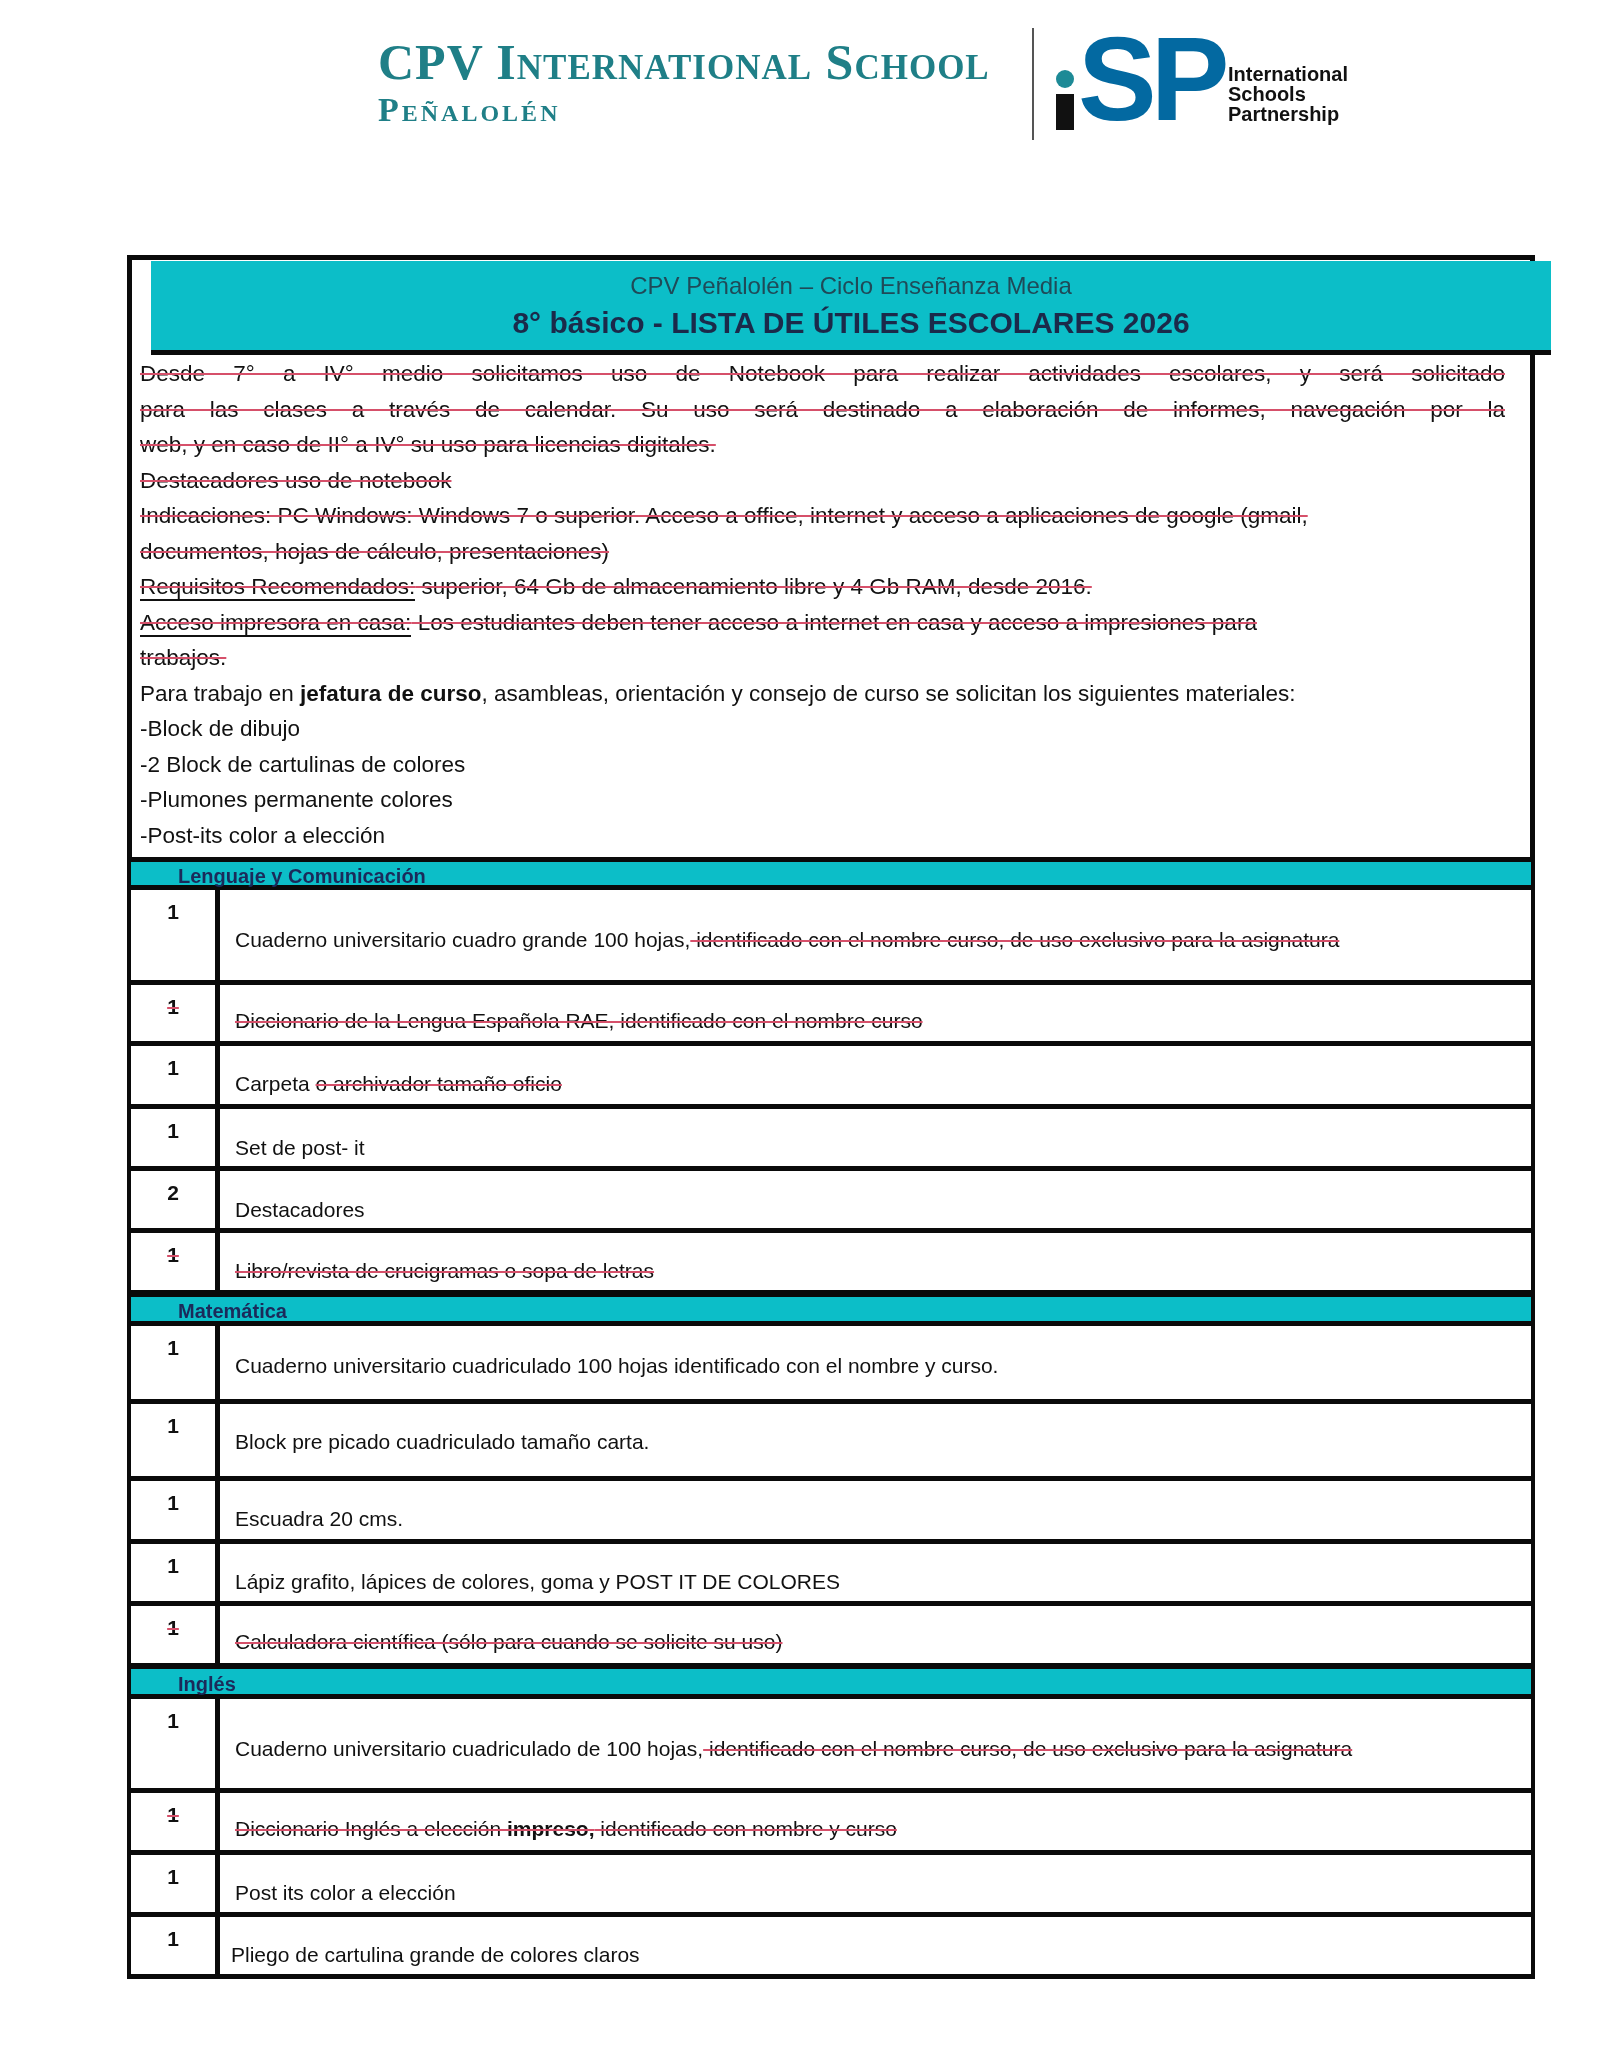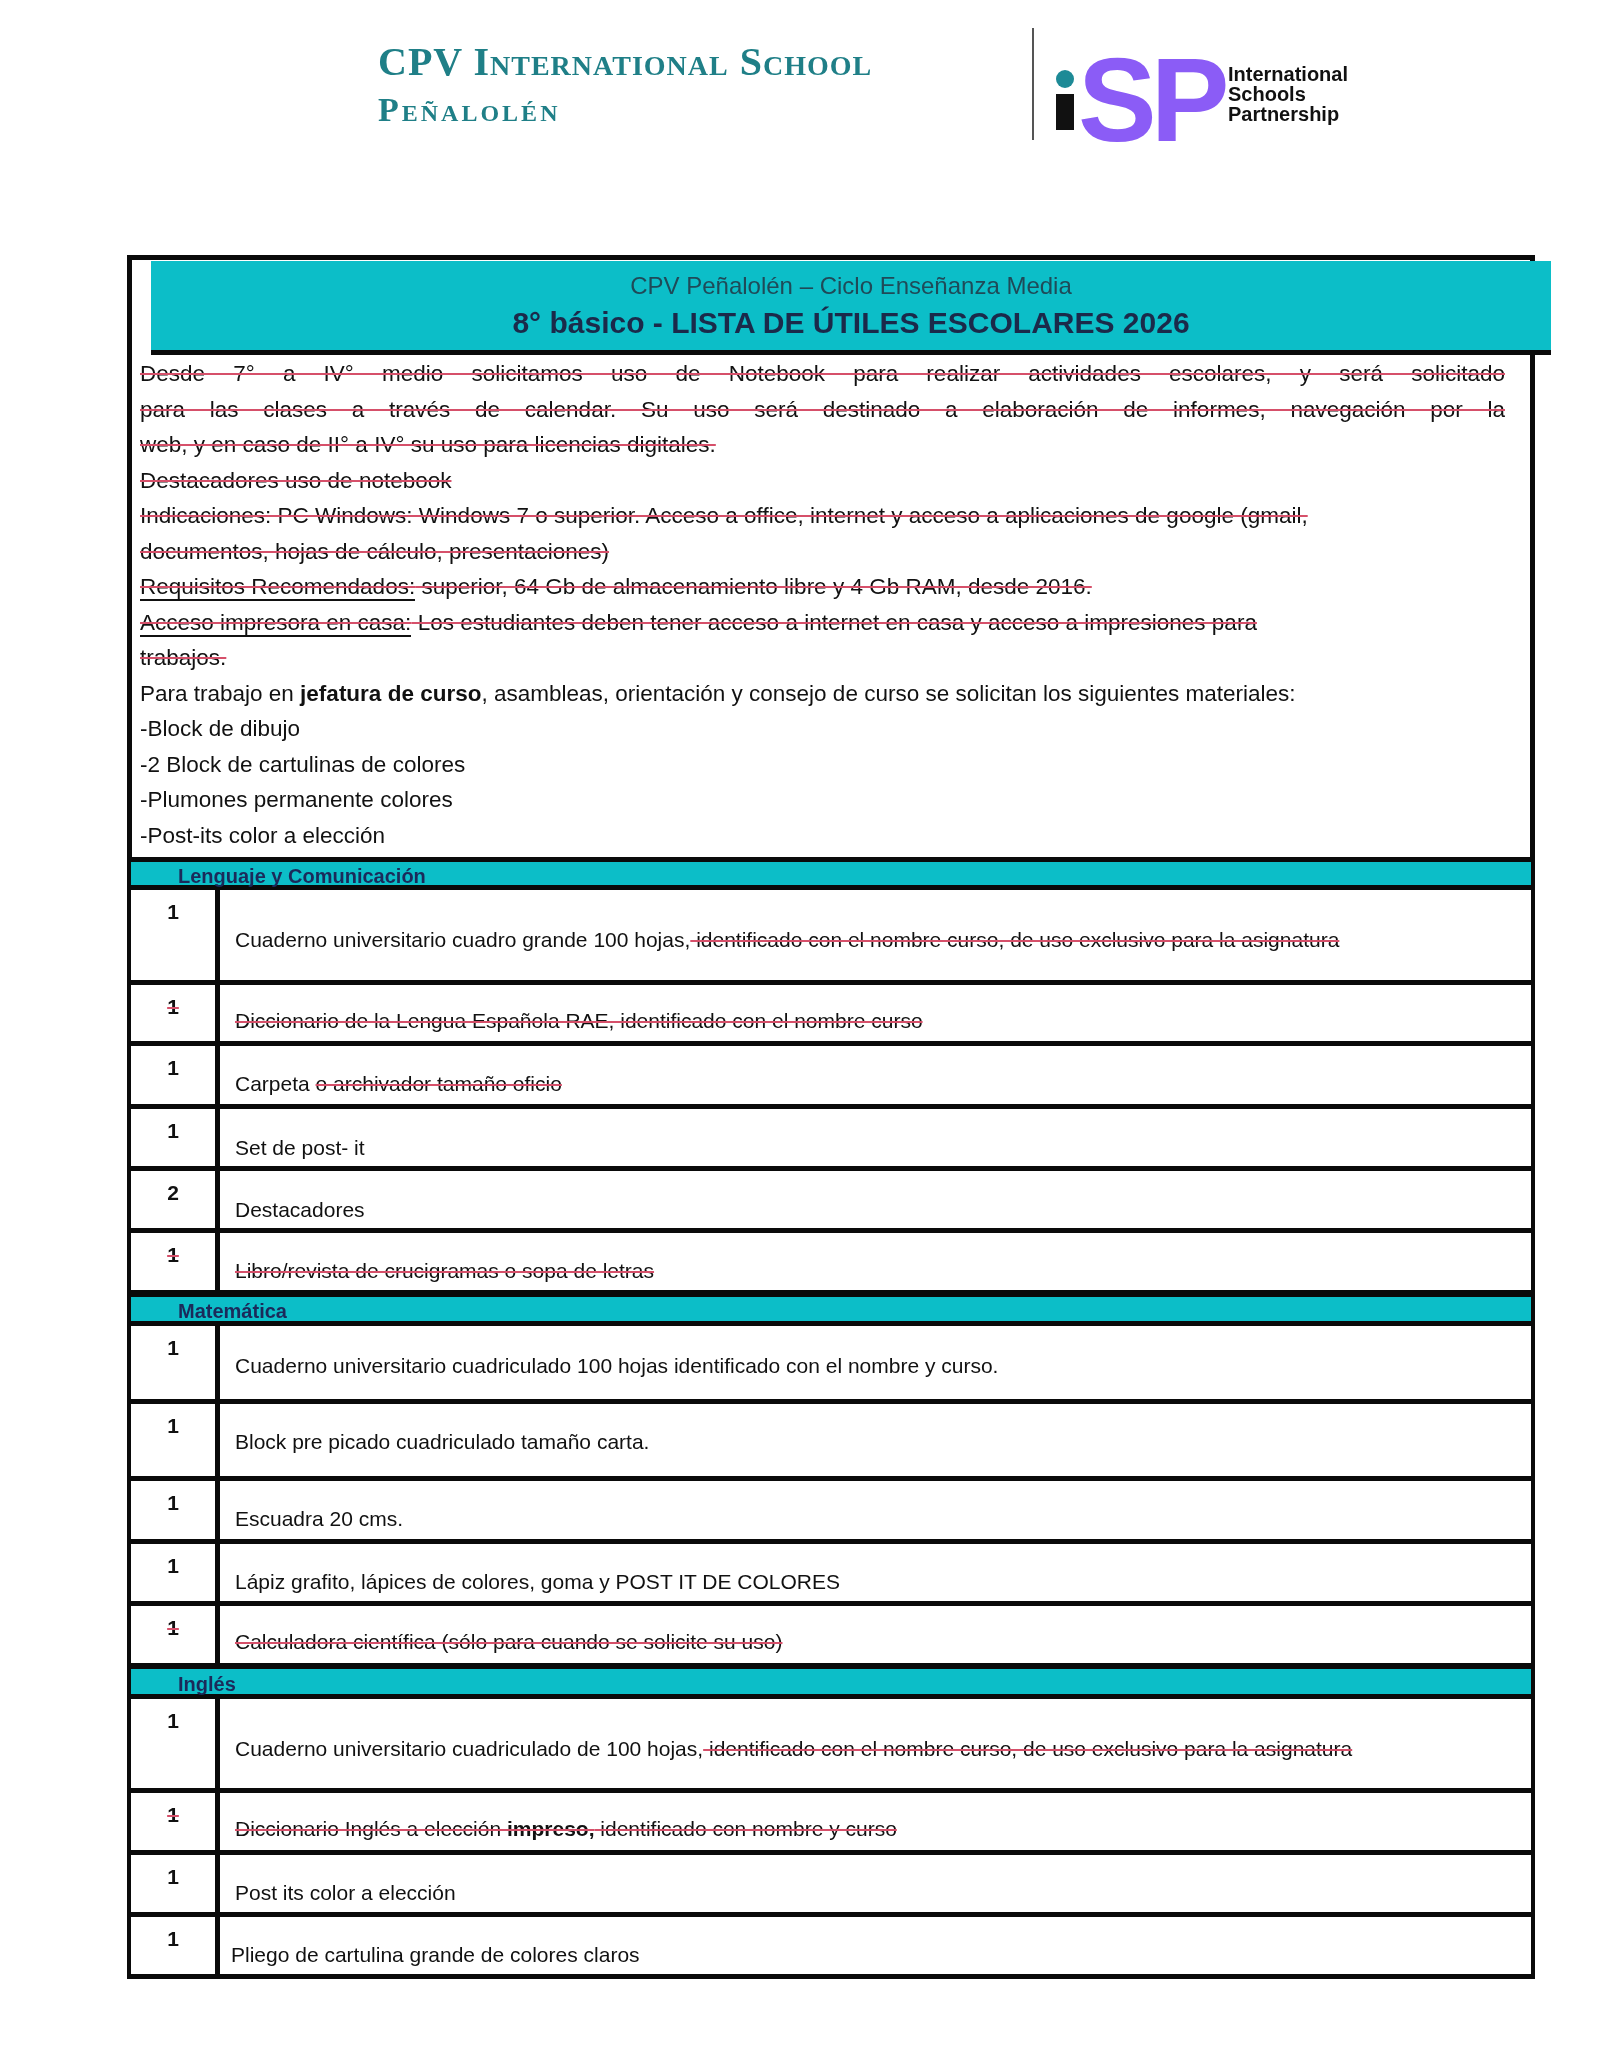--- a/index.html
+++ b/index.html
@@ -1,27 +1,27 @@
 <!DOCTYPE html>
 <html><head>
 <meta charset="utf-8">
 <style>
   html, body { margin:0; padding:0; background:#ffffff; }
   body { width:1597px; height:2048px; position:relative; overflow:hidden; font-family:"Liberation Sans", sans-serif; color:#111; }
 
   
   .cpv-logo { position:absolute; left:378px; top:34px; color:#1f7f87; font-family:"Liberation Serif", serif; font-weight:bold; }
-  .cpv-line1 { font-size:40px; line-height:56px; letter-spacing:1px; font-variant:small-caps; white-space:nowrap; }
+  .cpv-line1 { font-size:50px; line-height:56px; letter-spacing:1px; font-variant:small-caps; white-space:nowrap; }
   .cpv-line2 { font-size:34px; line-height:40px; letter-spacing:3px; font-variant:small-caps; margin-top:0px; white-space:nowrap; }
   .logo-divider { position:absolute; left:1032px; top:28px; width:2px; height:112px; background:#555; }
   .isp-logo { position:absolute; left:1050px; top:34px; height:100px; }
   .isp-mark { position:absolute; left:0; top:0; height:100px; width:160px; }
   .isp-i-dot { position:absolute; left:6px; top:36px; width:18px; height:18px; border-radius:50%; background:#1d8a96; }
   .isp-i-stem { position:absolute; left:6px; top:60px; width:18px; height:36px; background:#111; }
-  .isp-sp { position:absolute; left:28px; top:-14px; font-family:"Liberation Sans", sans-serif; font-weight:bold; font-size:118px; line-height:118px; color:#8b5cf6; letter-spacing:-6px;margin-top:21px; }
+  .isp-sp { position:absolute; left:28px; top:-14px; font-family:"Liberation Sans", sans-serif; font-weight:bold; font-size:118px; line-height:118px; color:#0369a1; letter-spacing:-6px; }
   .isp-text { position:absolute; left:178px; top:30px; font-family:"Liberation Sans", sans-serif; font-weight:bold; font-size:20px; line-height:20px; color:#111; white-space:nowrap; }
 
   
   .sheet { position:absolute; left:127px; top:255px; width:1408px; height:1724px; border:5px solid #0a0a0a; box-sizing:border-box; background:#fff; }
   .title-band { position:absolute; left:131px; top:261px; width:1400px; height:89px; background:#0cbec8; border-bottom:5px solid #0a0a0a; box-sizing:content-box; text-align:center;margin-left:20px; }
   .title-sub { font-family:"Liberation Sans", sans-serif; font-size:24px; line-height:26px; color:#1f4a58; margin-top:12px; }
   .title-main { font-family:"Liberation Sans", sans-serif; font-size:30px; line-height:36px; font-weight:bold; color:#1b2a4a; margin-top:6px; }
 
   .intro { position:absolute; left:140px; top:356px; width:1365px; font-family:"Liberation Sans", sans-serif; font-size:22.5px; line-height:35.5px; color:#111; }
   .intro p { margin:0; }

